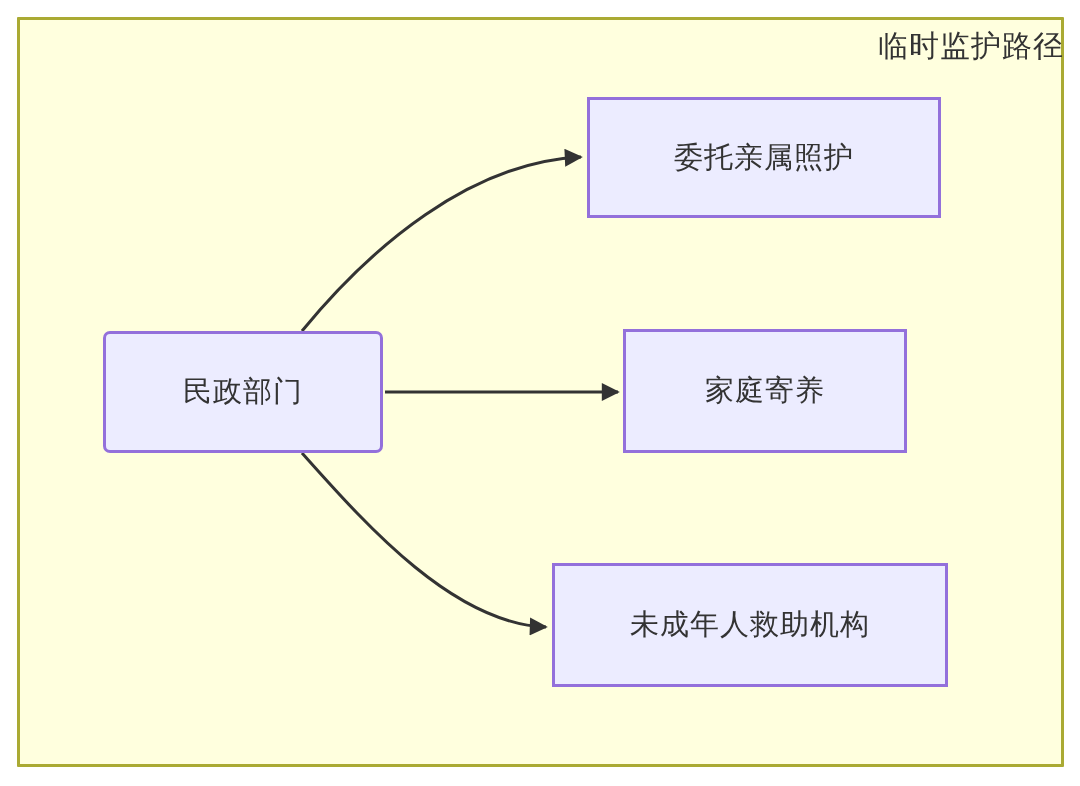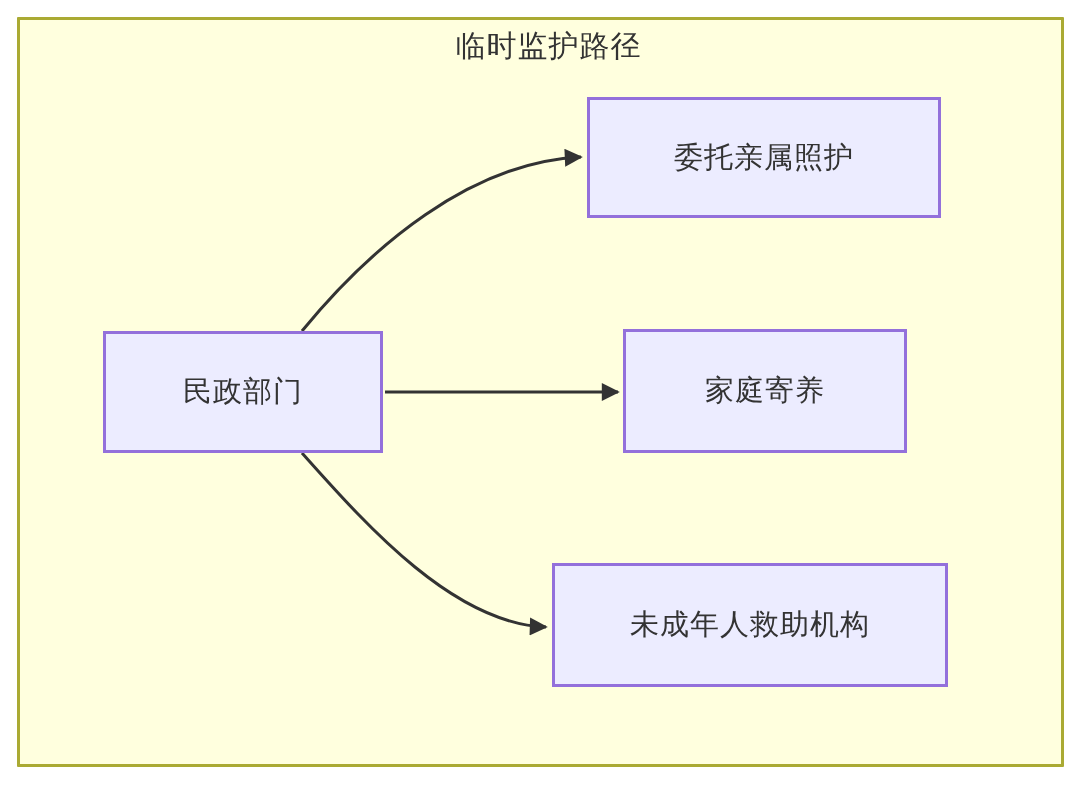--- a/index.html
+++ b/index.html
@@ -31,39 +31,38 @@
     height: 750px;
     background: var(--subgraph_bg, #ffffde);
     border: 3px solid var(--subgraph_border, #aaaa33);
     border-radius: 1px;
   }
   .diagram-title {
     position: absolute;
     left: 17px;
     top: 29px;
     width: 1047px;
-    text-align: center;
+    text-align: right;
     font-size: 30px;
     line-height: 34px;
     color: var(--text, #333333);
     letter-spacing: 1px;
-    margin-left: 8px;
   }
   .node {
     position: absolute;
     background: var(--node_bg, #ECECFF);
     border: 3px solid var(--node_border, #9370DB);
     display: flex;
     align-items: center;
     justify-content: center;
     font-size: 29px;
     color: var(--text, #333333);
     letter-spacing: 1px;
   }
-  .node-left   { left: 103px; top: 331px; width: 280px; height: 122px; }
+  .node-left   { left: 103px; top: 331px; width: 280px; height: 122px; border-radius: 7px; }
   .node-top    { left: 587px; top:  97px; width: 354px; height: 121px; }
   .node-mid    { left: 623px; top: 329px; width: 284px; height: 124px; }
   .node-bottom { left: 552px; top: 563px; width: 396px; height: 124px; }
   .edges-layer {
     position: absolute;
     left: 0; top: 0;
     width: 1080px;
     height: 786px;
     pointer-events: none;
   }

